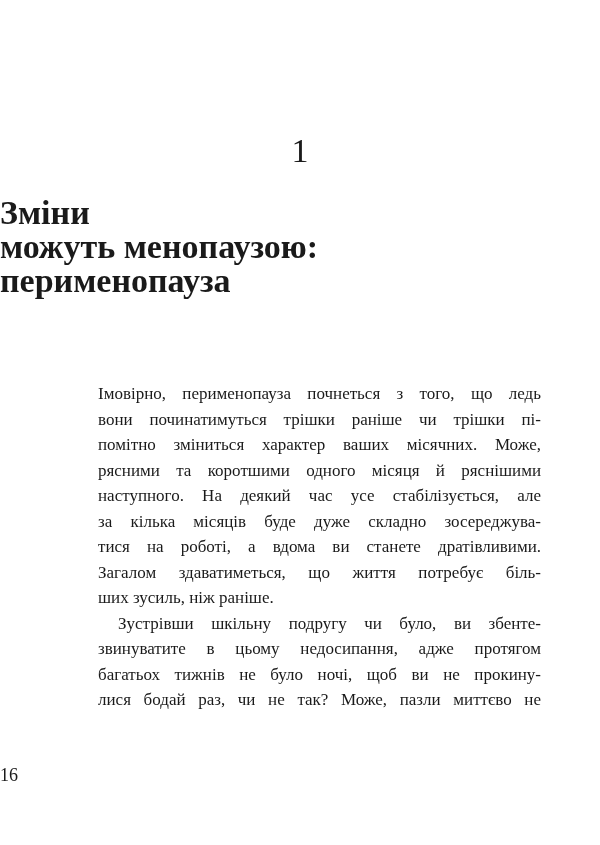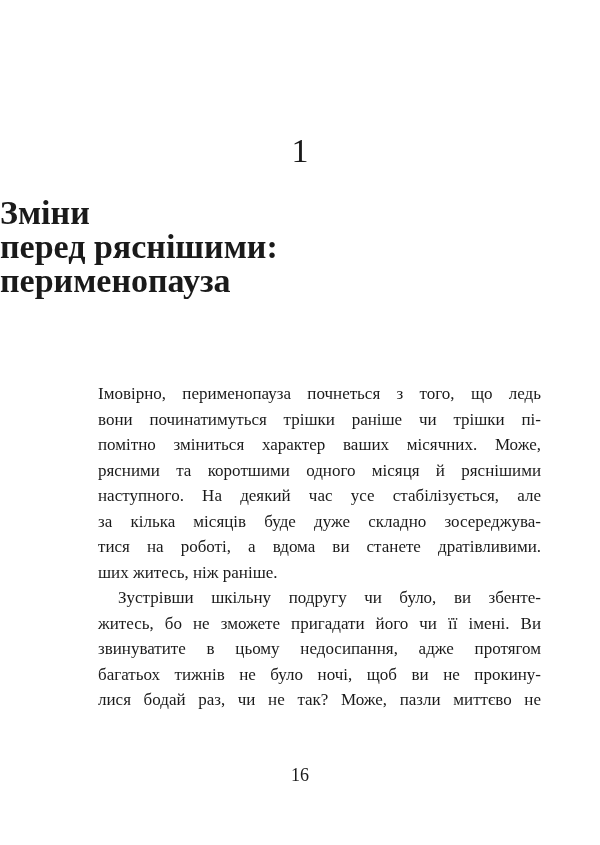--- a/index.html
+++ b/index.html
@@ -64,52 +64,51 @@
     text-align-last: left;
   }
   .body-text .line.indent {
     padding-left: 20px;
   }
   .page-number {
     position: absolute;
     top: 764px;
     left: 0;
     width: 600px;
-    text-align: center;
     font-size: 18px;
     line-height: 22px;
   }
 </style>
 </head>
 <body>
 
 <div class="page">
 
   <div class="chapter-number">1</div>
 
   <h1 class="chapter-title">
     <span>Зміни</span>
-    <span>перед ряснішими:</span>
+    <span>можуть менопаузою:</span>
     <span>перименопауза</span>
   </h1>
 
   <div class="body-text">
     <div>
       <span class="line">Імовірно, перименопауза почнеться з того, що ледь</span>
       <span class="line">вони починатимуться трішки раніше чи трішки пі-</span>
       <span class="line">помітно зміниться характер ваших місячних. Може,</span>
       <span class="line">рясними та коротшими одного місяця й ряснішими</span>
       <span class="line">наступного. На деякий час усе стабілізується, але</span>
       <span class="line">за кілька місяців буде дуже складно зосереджува-</span>
       <span class="line">тися на роботі, а вдома ви станете дратівливими.</span>
-      <span class="line last">ших житесь, ніж раніше.</span>
+      <span class="line">Загалом здаватиметься, що життя потребує біль-</span>
+      <span class="line last">ших зусиль, ніж раніше.</span>
     </div>
     <div>
       <span class="line indent">Зустрівши шкільну подругу чи було, ви збенте-</span>
-      <span class="line">житесь, бо не зможете пригадати його чи її імені. Ви</span>
       <span class="line">звинуватите в цьому недосипання, адже протягом</span>
       <span class="line">багатьох тижнів не було ночі, щоб ви не прокину-</span>
       <span class="line">лися бодай раз, чи не так? Може, пазли миттєво не</span>
     </div>
   </div>
 
   <div class="page-number">16</div>
 
 </div>
 

